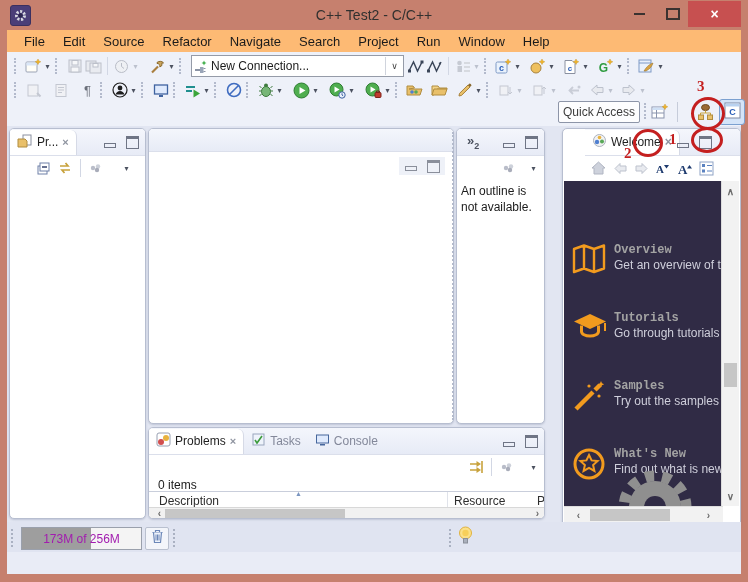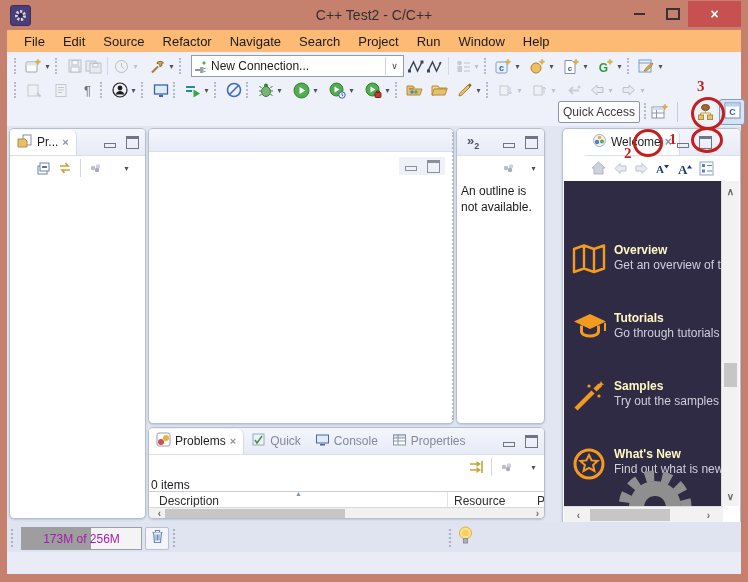--- a/index.html
+++ b/index.html
@@ -45,21 +45,21 @@
   .tabx{color:#8f94a0;font-size:11px;font-weight:bold;}
   .pbtns{position:absolute;right:6px;top:7px;display:flex;gap:10px;align-items:center;}
   .pmin{width:10px;height:3px;border:1px solid #6f7585;margin-top:6px;}
   .pmax{width:11px;height:9px;border:1px solid #6f7585;border-top-width:3px;}
   .viewbar{display:flex;justify-content:flex-end;align-items:center;height:24px;padding:0 6px;background:#fff;gap:2px;}
 
   
   .wl-content{position:absolute;left:1px;top:52px;width:159px;height:325px;background:#302b45;overflow:hidden;}
   .wl-item{position:absolute;left:0;width:159px;height:50px;}
   .wl-ic{position:absolute;left:8px;top:0;}
-  .wl-t{position:absolute;left:50px;top:0;font-size:12px;font-weight:bold;color:#fef9c3;white-space:nowrap;}
+  .wl-t{position:absolute;left:50px;top:0;font-size:12px;font-weight:bold;color:#a3a3a3;white-space:nowrap;font-family:Liberation Mono, monospace;}
   .wl-s{position:absolute;left:50px;top:15px;font-size:12px;color:#cfcfdb;white-space:nowrap;overflow:hidden;width:109px;}
   .vsb{position:absolute;right:1px;top:52px;width:17px;height:325px;background:#f2f2f2;border-left:1px solid #ddd;}
   .sbarrow{position:absolute;left:0;width:17px;height:16px;display:flex;align-items:center;justify-content:center;color:#6b6b6b;font-size:10px;font-weight:bold;}
   .sbthumb{position:absolute;background:#c6c6c6;}
   .hsb{position:absolute;left:1px;width:159px;height:17px;background:#f2f2f2;border-top:1px solid #ddd;}
 
   
   .colhead{font-size:12px;color:#2e2e2e;white-space:nowrap;}
   .annc{position:absolute;border:3px solid #c41f1f;border-radius:50%;z-index:60;}
   .annl{position:absolute;color:#c41f1f;font-size:15px;font-weight:bold;z-index:60;font-family:"Liberation Serif",serif;}
@@ -500,39 +500,30 @@
             </svg></span>
         <span>Problems</span>
         <span class="tabx">×</span>
       </div>
       <div class="tab">
         <span>
           <svg width="15" height="15">
               <rect x="2" y="2" width="11" height="11" fill="#eef3fb" stroke="#9aa6bd"></rect>
               <path d="M4 8l2 3 5-7" stroke="#3c9b3c" fill="none" stroke-width="1.6"></path>
             </svg></span>
-        <span>Quick</span>
+        <span>Tasks</span>
       </div>
       <div class="tab">
         <span>
           <svg width="15" height="14">
               <rect x="1.5" y="2" width="12" height="8" fill="#dfeafd" stroke="#46679c"></rect>
               <rect x="5" y="11" width="5" height="1.5" fill="#46679c"></rect>
             </svg></span>
         <span>Console</span>
       </div>
-      <div class="tab">
-        <span>
-          <svg width="15" height="14">
-              <rect x="1.5" y="2" width="12" height="10" fill="#fff" stroke="#8893aa"></rect>
-              <rect x="1.5" y="2" width="12" height="3" fill="#dde6f3" stroke="#8893aa"></rect>
-              <path d="M1.5 8h12M6 2v10" stroke="#8893aa"></path>
-            </svg></span>
-        <span>Properties</span>
-      </div>
       <div class="pbtns">
         <div class="pmin"></div>
         <div class="pmax"></div>
       </div>
     </div>
     <div class="viewbar">
       <span class="ticon">
         <svg width="16" height="16">
             <path d="M2 5h7M2 11h7" stroke="#c8a23c" stroke-width="1.6"></path>
             <path d="M8.5 2l4.5 3-4.5 3z" fill="#c8a23c"></path>
@@ -543,21 +534,21 @@
       <span class="tsep"></span>
       <span class="ticon">
         <svg width="16" height="10">
             <circle cx="4" cy="5" r="2.2" fill="#b9bdc9"></circle>
             <circle cx="9" cy="3.5" r="2.2" fill="#cdd1da"></circle>
             <circle cx="8" cy="7" r="2.2" fill="#a9adba"></circle>
           </svg>
         </span>
       <span class="dd" style="margin-left:10px;">▾</span>
     </div>
-    <div style="position:absolute;left:2px;top:50px;font-size:12px;color:#1b1b1b;">0 items</div>
+    <div style="position:absolute;left:9px;top:50px;font-size:12px;color:#1b1b1b;">0 items</div>
     <div style="position:absolute;left:0;top:63px;width:397px;height:1px;background:#c9cedb;"></div>
     <div style="position:absolute;left:10px;top:66px;" class="colhead">Description</div>
     <div style="position:absolute;left:146px;top:62px;font-size:7px;color:#7a95c0;">▲</div>
     <div style="position:absolute;left:305px;top:66px;" class="colhead">Resource</div>
     <div style="position:absolute;left:388px;top:66px;" class="colhead">P</div>
     <div style="position:absolute;left:298px;top:64px;width:1px;height:15px;background:#e0e3ea;"></div>
 
     <div style="position:absolute;left:0;top:79px;width:397px;height:12px;background:#f1f1f1;border-top:1px solid #d8d8d8;">
       <span class="sbarrow" style="left:2px;top:-2px;height:14px;">‹</span>
       <div class="sbthumb" style="left:16px;top:1px;width:180px;height:10px;"></div>

